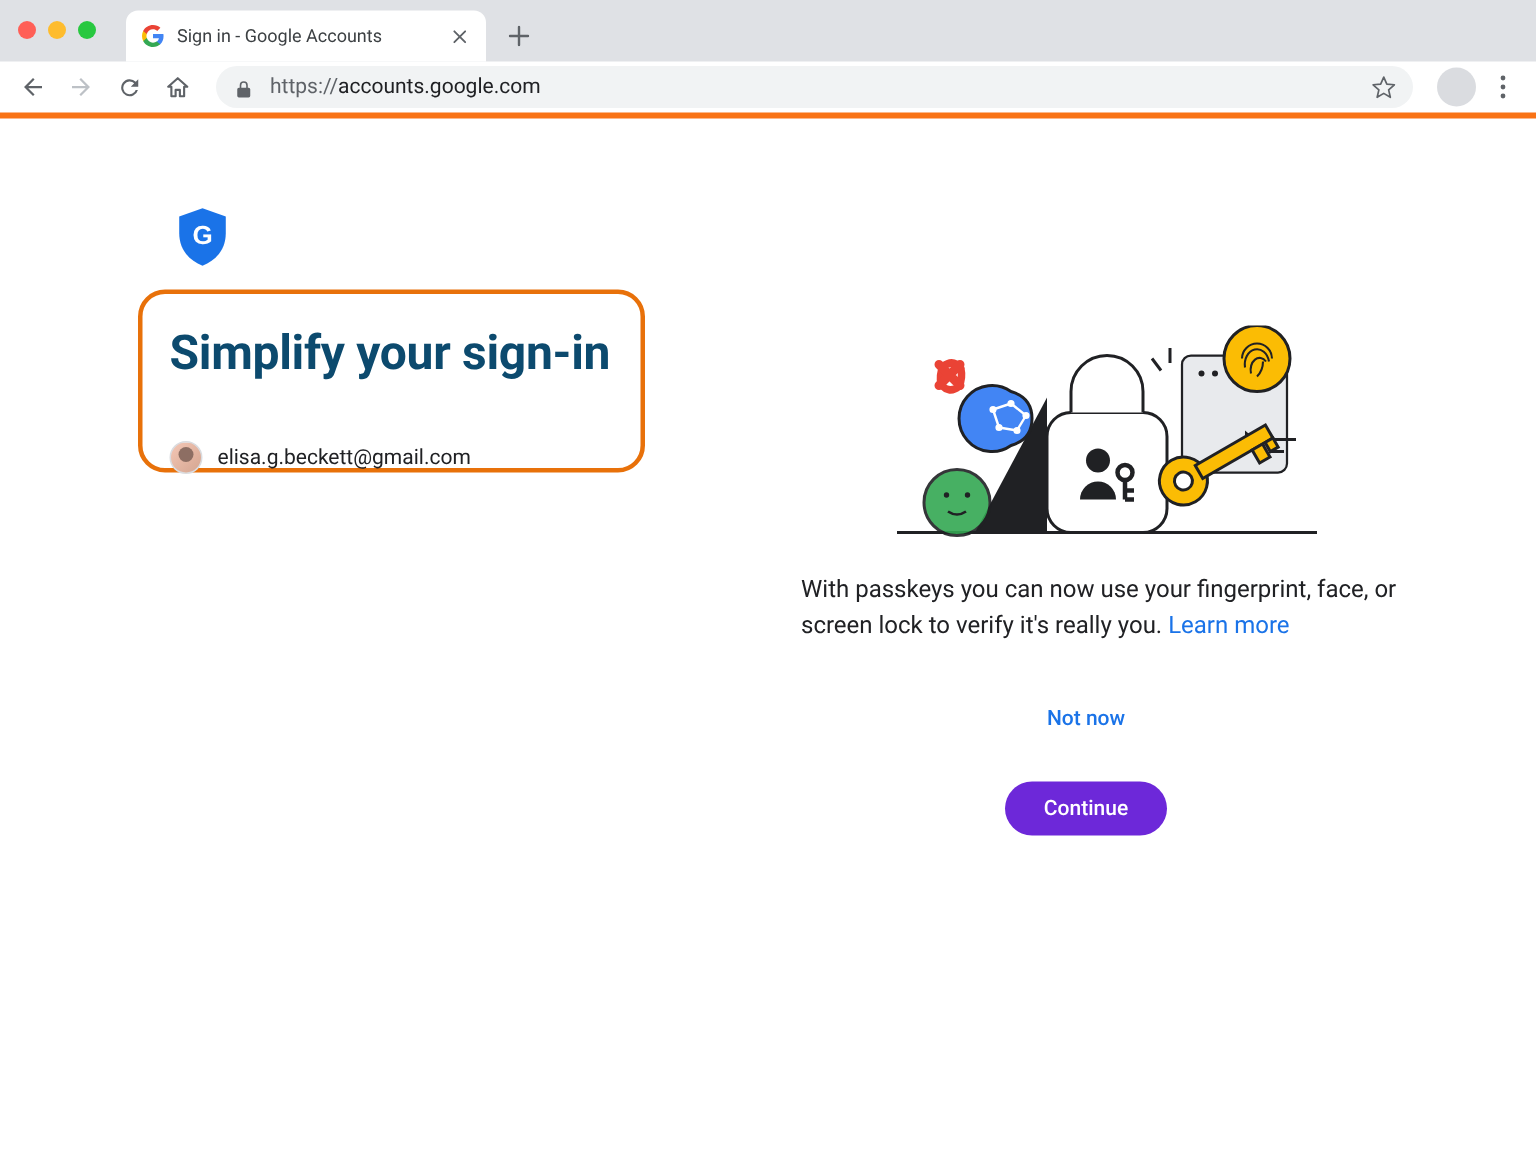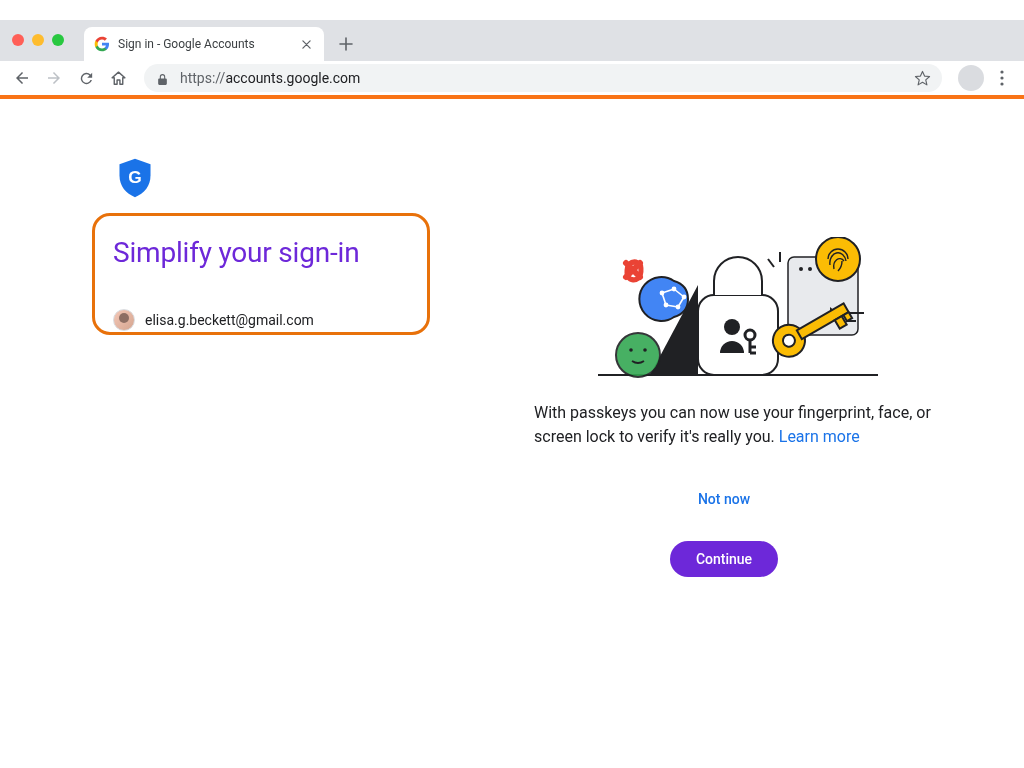--- a/index.html
+++ b/index.html
@@ -10,21 +10,20 @@
       height: 768px;
       overflow: hidden;
     }
     
     .browser-chrome {
       background: #dfe1e5;
       height: 41px;
       display: flex;
       align-items: flex-end;
       position: relative;
-      margin-top: 20px;
     }
     .traffic-lights {
       position: absolute;
       left: 12px;
       top: 14px;
       display: flex;
       gap: 8px;
     }
     .traffic-light {
       width: 12px;
@@ -160,23 +159,23 @@
       position: absolute;
       left: 92px;
       top: 114px;
       width: 338px;
       height: 122px;
       border: 3px solid #e8710a;
       border-radius: 18px;
       padding: 20px 18px 14px 18px;
     }
     .headline {
-      font-size: 28px;
-      font-weight: 400;
-      color: #6d28d9;
+      font-size: 32px;
+      font-weight: 700;
+      color: #0c4a6e;
       letter-spacing: -0.2px;
     }
     .account-row {
       display: flex;
       align-items: center;
       gap: 10px;
       margin-top: 40px;
     }
     .avatar {
       width: 22px;

